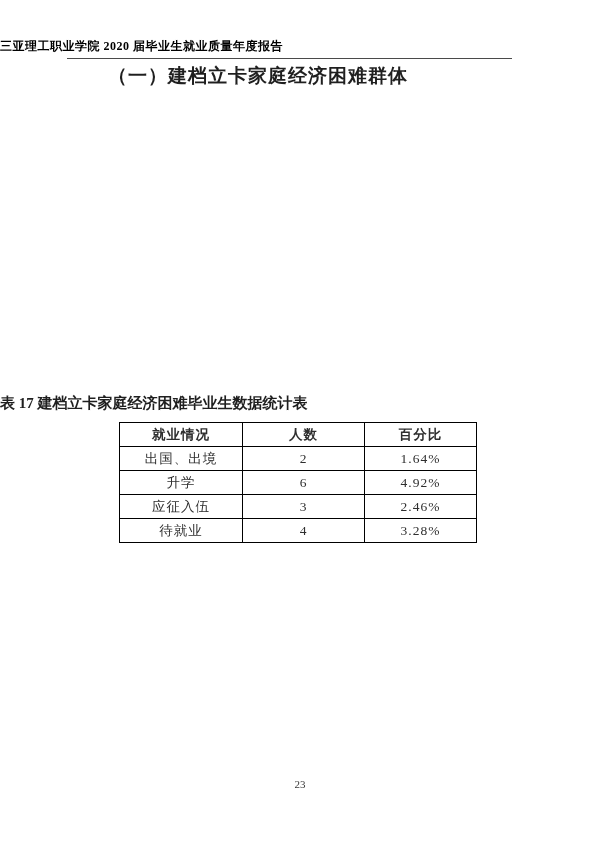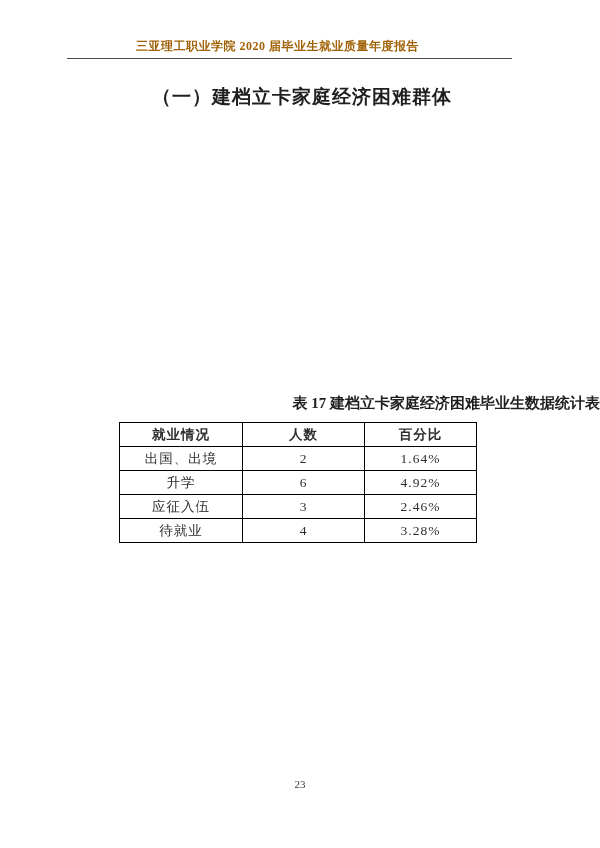--- a/index.html
+++ b/index.html
@@ -14,43 +14,42 @@
     background: #ffffff;
     font-family: "Liberation Serif", "DejaVu Serif", serif;
     color: #2b2b2b;
     overflow: hidden;
   }
   .running-header {
     position: absolute;
     top: 38px;
     left: 0;
     width: 555px;
-    text-align: center;
+    text-align: left;
     font-size: 12px;
     font-weight: bold;
     letter-spacing: 0.5px;
-    color: #a16207;
+    color: #000000;
   }
   .header-rule {
     position: absolute;
     top: 58px;
     left: 67px;
     width: 445px;
     height: 0;
     border-top: 1.5px solid #4a4a4a;
   }
   .section-heading {
     position: absolute;
-    top: 84px;
+    top: 63px;
     left: 108px;
     font-size: 19px;
     font-weight: bold;
     color: #1f1f1f;
     letter-spacing: 1px;
-    margin-left: 44px;
   }
   .body-block {
     position: absolute;
     top: 99px;
     left: 84px;
     width: 434px;
     font-size: 17px;
     line-height: 32.2px;
     text-align: justify;
     text-justify: inter-ideograph;
@@ -59,21 +58,21 @@
   .body-block p {
     margin: 0;
     text-indent: 34px;
     word-break: break-all;
   }
   .table-title {
     position: absolute;
     top: 394px;
     left: 0;
     width: 600px;
-    text-align: right;
+    text-align: left;
     font-size: 15px;
     font-weight: bold;
     color: #1f1f1f;
   }
   table.data-table {
     position: absolute;
     top: 422px;
     left: 119px;
     width: 357px;
     border-collapse: collapse;

